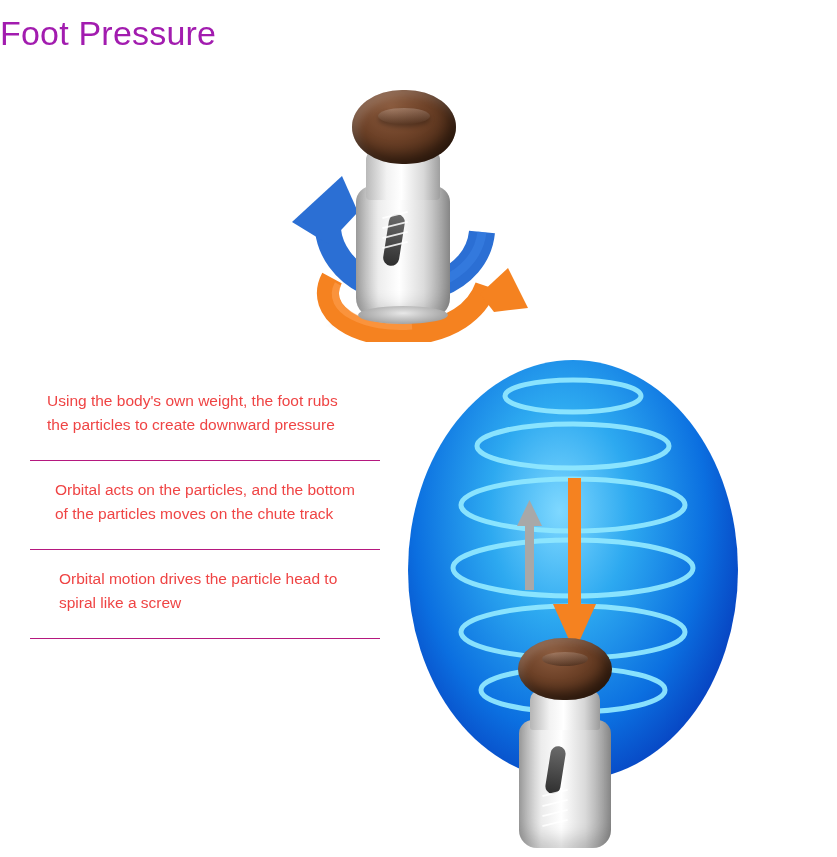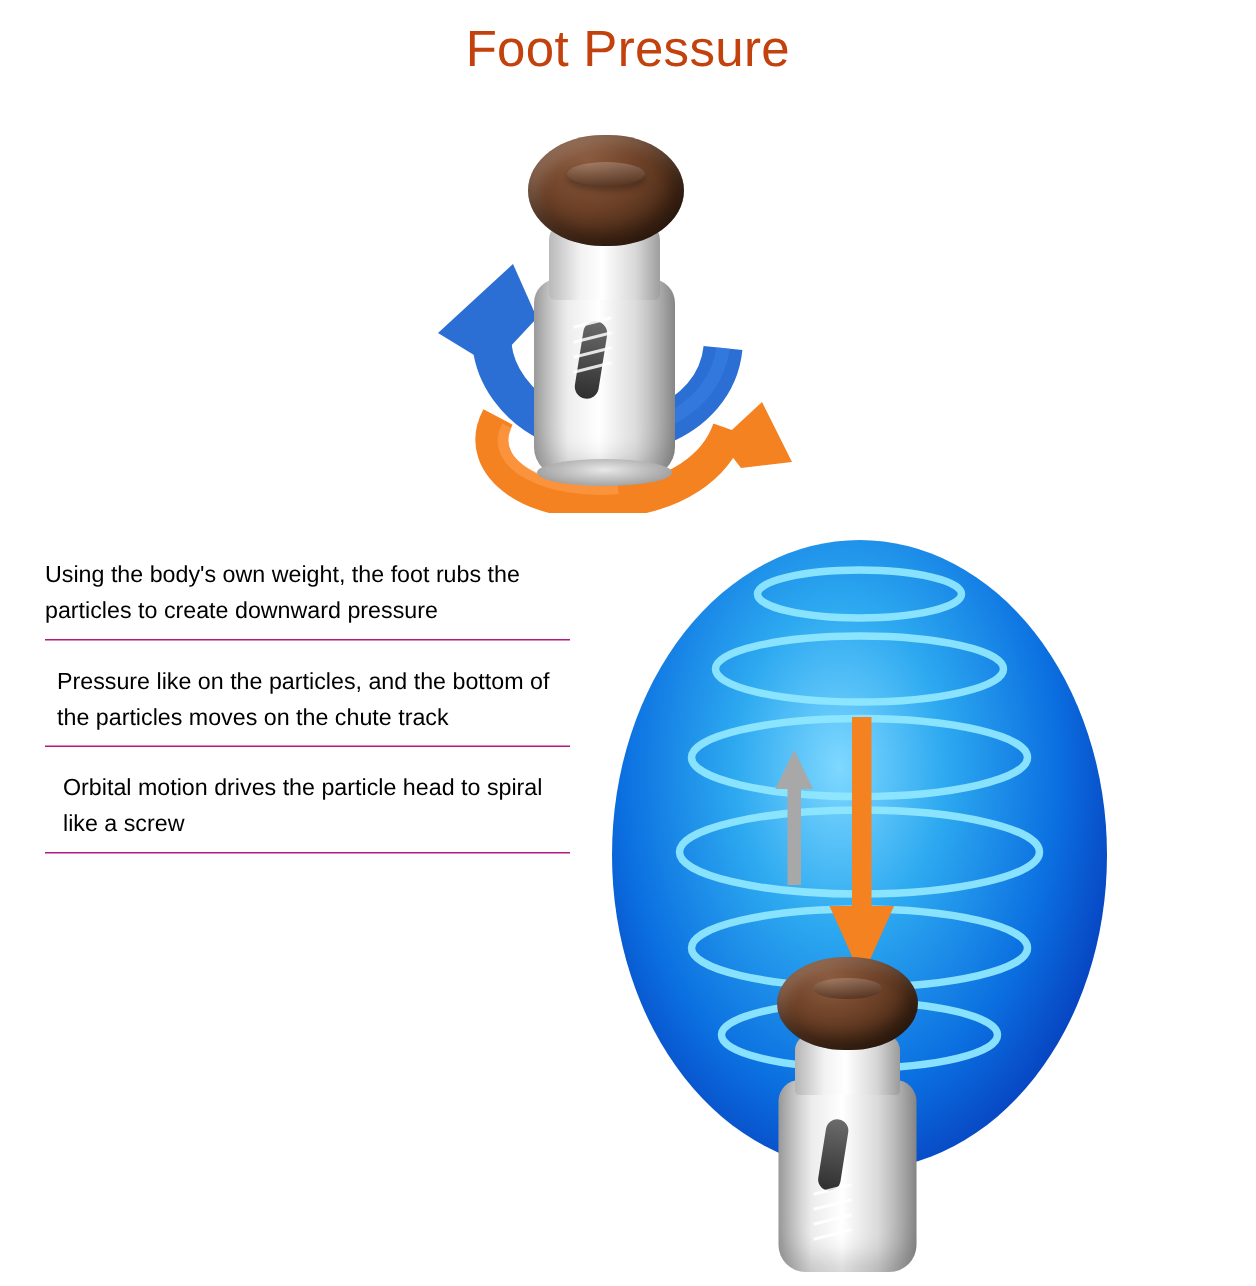--- a/index.html
+++ b/index.html
@@ -19,23 +19,23 @@
     inset: 0;
     background: #ffffff;
   }
 
   
   .title {
     position: absolute;
     top: 14px;
     left: 0;
     width: 837px;
-    text-align: center;
+    text-align: left;
     font-size: 34px;
-    color: #c2410c;
+    color: #a21caf;
     font-family: "Liberation Sans", sans-serif;
     letter-spacing: 0.2px;
   }
 
   
   .top-illustration {
     position: absolute;
     left: 272px;
     top: 72px;
     width: 260px;
@@ -260,24 +260,24 @@
     top: 372px;
     width: 350px;
   }
   .note {
     position: relative;
     padding: 0 0 6px 0;
     margin-bottom: 14px;
     border-bottom: 1.5px solid #b5187f;
   }
   .note p {
-    margin: 0;
+    margin: 17px;
     font-size: 15.5px;
     line-height: 1.55;
-    color: #000000;
+    color: #ef4444;
     font-family: "Liberation Sans", sans-serif;
   }
   .note.indent p { padding-left: 8px; }
   .note.indent2 p { padding-left: 12px; }
   .note:nth-child(1) { margin-bottom: 16px; }
   .note:nth-child(2) { margin-bottom: 16px; }
   .note:nth-child(3) { margin-bottom: 14px; }
   .note:nth-child(4) { margin-bottom: 0; }
 </style>
 </head>
@@ -320,21 +320,21 @@
         <path d="M66,212 C52,238 94,258 140,254" fill="none" stroke="#ffa457" stroke-width="7" opacity="0.5"></path>
       </g>
     </svg>
   </div>
 
   <div class="text-block">
     <div class="note">
       <p>Using the body's own weight, the foot rubs the particles to create downward pressure</p>
     </div>
     <div class="note indent">
-      <p>Pressure like on the particles, and the bottom of the particles moves on the chute track</p>
+      <p>Orbital acts on the particles, and the bottom of the particles moves on the chute track</p>
     </div>
     <div class="note indent2">
       <p>Orbital motion drives the particle head to spiral like a screw</p>
     </div>
   </div>
 
   <div class="oval-wrap">
     <div class="blue-oval"></div>
 
     <svg class="coil-svg" viewBox="0 0 330 420">

